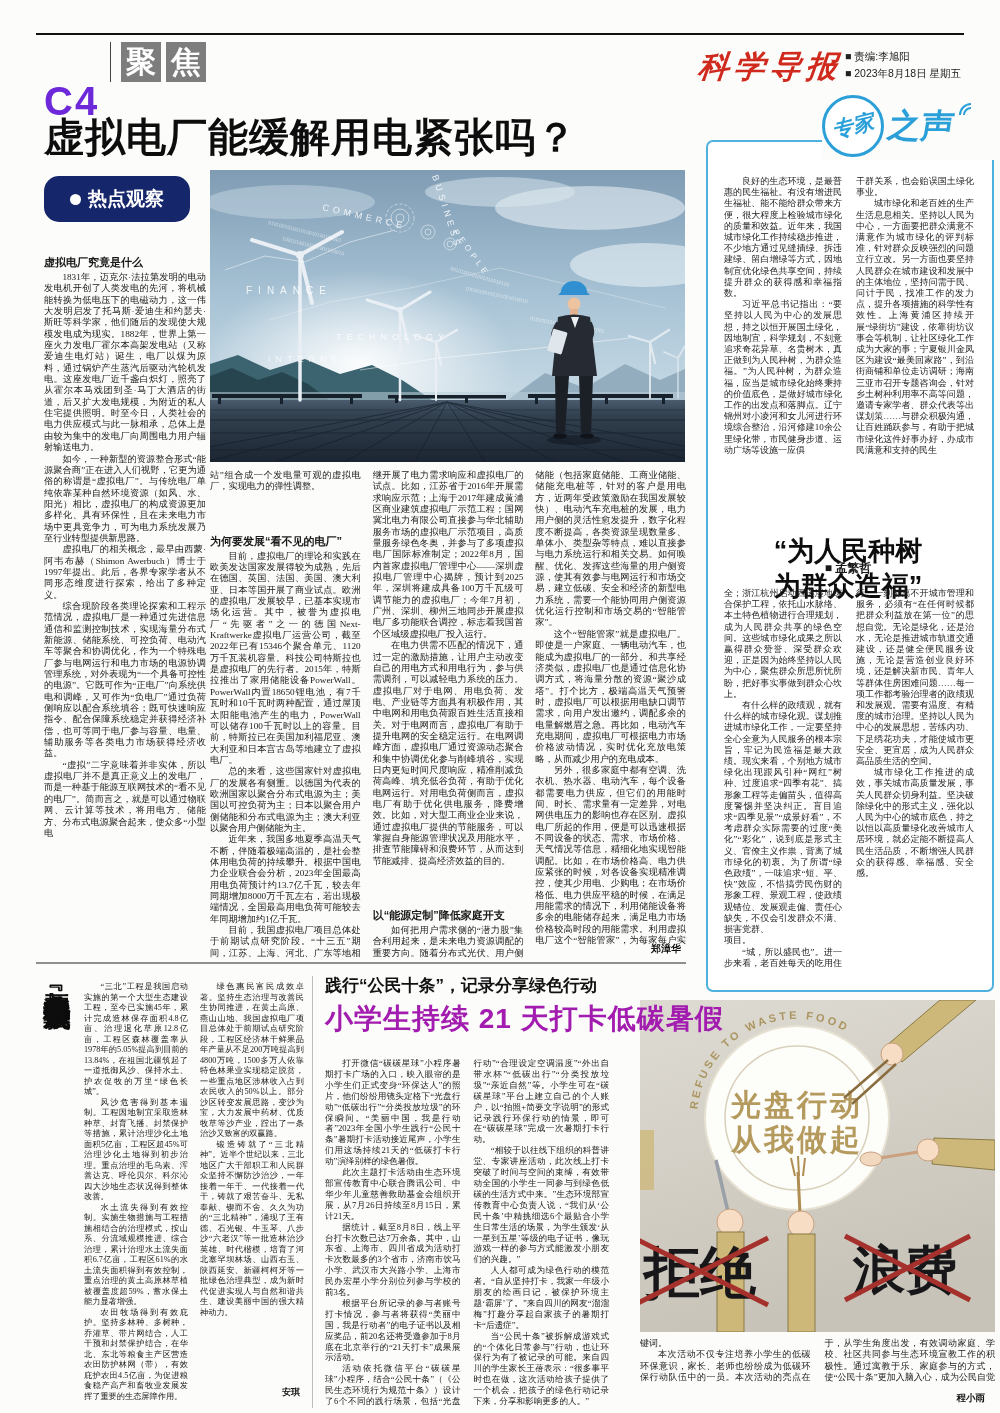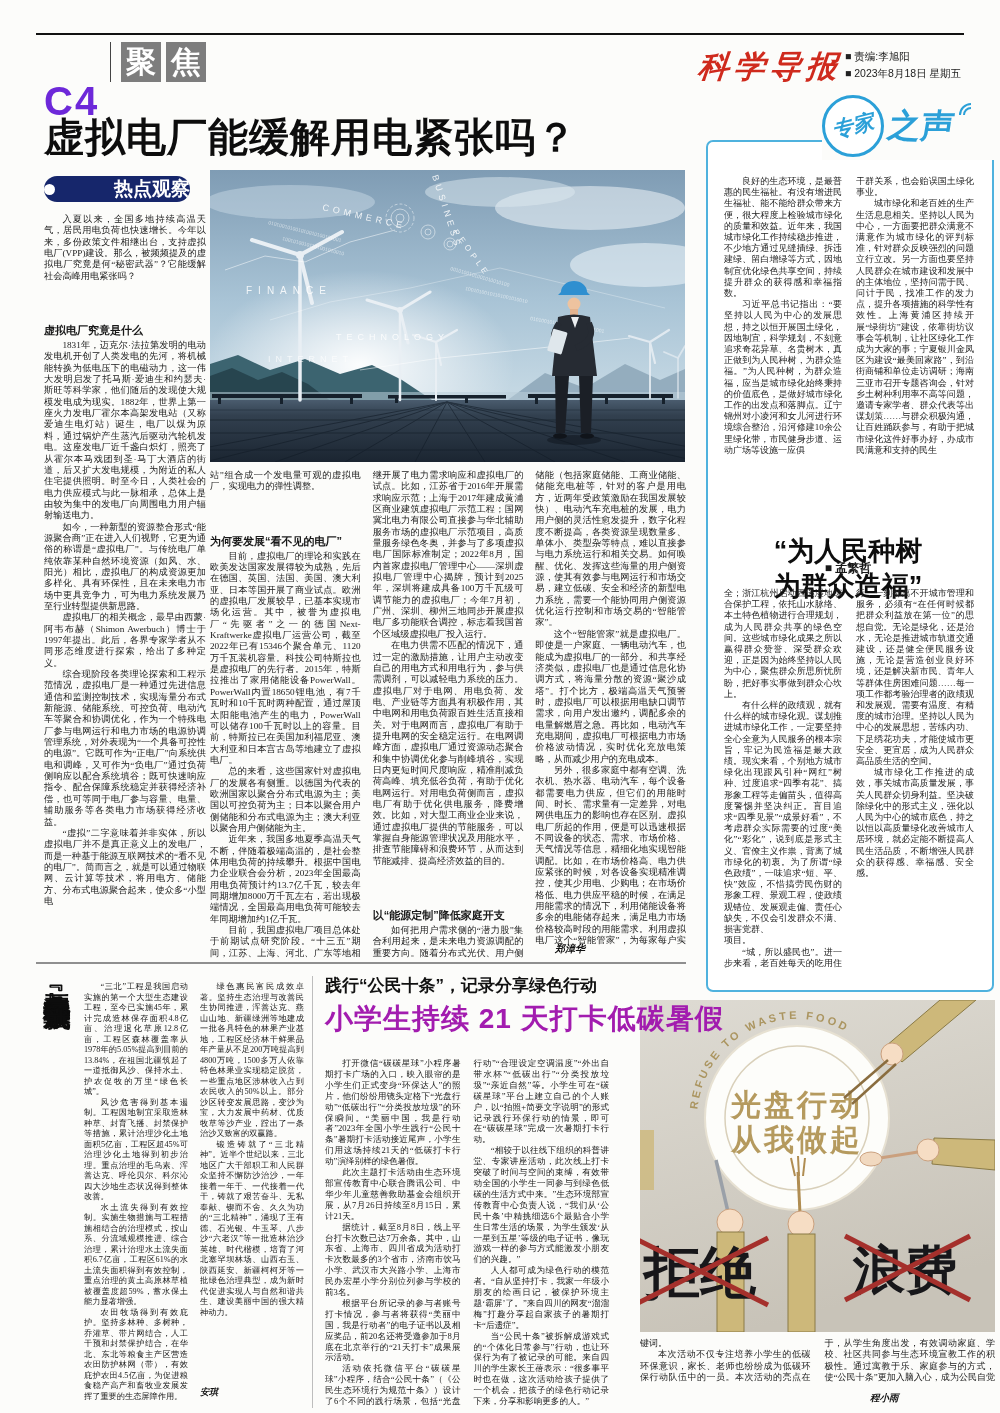--- a/index.html
+++ b/index.html
@@ -11,34 +11,34 @@
   .edition{left:44px;top:40px;font-family:"Liberation Sans",sans-serif;font-size:40px;font-weight:700;color:#6d28d9;letter-spacing:2px;margin-top:39px;}
   .secbox{left:110px;top:42px;display:flex;gap:5px;border-left:1px solid #444;padding-left:10px;}
   .secbox span{display:block;width:40px;height:40px;background:#7d7d7d;color:#fff;font-family:"Liberation Sans",sans-serif;
                font-weight:900;font-size:30px;line-height:40px;text-align:center;}
   .paper-logo{left:698px;top:46px;font-family:"Liberation Serif",serif;font-style:italic;font-weight:900;
               font-size:31px;color:#cf2a1d;letter-spacing:5px;transform:skewX(-6deg);}
   .credits{left:845px;top:48px;font-family:"Liberation Sans",sans-serif;font-size:10.5px;color:#222;line-height:17px;}
   
   .main-headline{left:44px;top:110px;font-family:"Liberation Sans",sans-serif;font-size:40px;font-weight:900;
                  color:#0d0d0d;letter-spacing:1px;}
-  .hot-tag{left:44px;top:176px;width:146px;height:26px;background:#16266b;border-radius:15px;display:flex;
-           align-items:center;justify-content:space-between;gap:7px;color:#fff;font-family:"Liberation Sans",sans-serif;
+  .hot-tag{left:44px;top:176px;width:146px;height:46px;background:#16266b;border-radius:15px;display:flex;
+           align-items:center;justify-content:center;gap:7px;color:#fff;font-family:"Liberation Sans",sans-serif;
            font-size:19px;font-weight:700;}
   .hot-tag .dot{width:11px;height:11px;border-radius:50%;background:#fff;}
   .photo{left:210px;top:170px;width:475px;height:292px;}
   .flow{overflow:hidden;column-fill:auto;text-align:justify;}
   .flow p{margin:0;text-indent:2em;}
   .flow p.cont{text-indent:0;}
   .flow p.sub{text-indent:0;font-family:"Liberation Sans",sans-serif;font-weight:700;margin:3px 0 2px;}
   .mainflow{font-size:9.2px;line-height:11.35px;}
   .mainflow p.sub{font-size:11px;line-height:16px;margin-top:40px;}
   .flow1{left:44px;top:214px;width:162px;height:750px;}
   .flow2{left:210px;top:470px;width:476px;height:492px;column-count:3;column-gap:12px;}
-  .byline{font-family:"Liberation Sans",sans-serif;font-weight:700;font-size:10px;text-align:left;color:#111;font-style:italic;}
+  .byline{font-family:"Liberation Sans",sans-serif;font-weight:700;font-size:10px;text-align:right;color:#111;}
   .byl-main{left:555px;top:942px;width:126px;}
   .rule-h{left:36px;top:962px;width:650px;height:2px;background:#8f8f8f;}
   
   .sidebox{left:706px;top:140px;width:284px;height:848px;border:2px solid #4fb2de;border-radius:7px;background:#fff;}
   .badge{left:822px;top:92px;width:172px;height:68px;background:#fcfcfa;display:flex;align-items:center;gap:4px;}
   .badge .circ{width:56px;height:56px;border:3px solid #2ba0d8;border-radius:50%;background:#fff;display:flex;
                align-items:center;justify-content:center;}
   .badge .circ b{font-family:"Liberation Serif",serif;font-style:italic;font-size:21px;color:#2ba0d8;transform:rotate(-14deg);}
   .badge .zs{font-family:"Liberation Sans",sans-serif;font-weight:900;font-size:33px;color:#2ba0d8;transform:skewX(-8deg);}
   .expflow{font-size:9px;line-height:11.2px;color:#222;column-count:2;column-gap:14px;font-family:"Liberation Serif",serif;}
@@ -216,21 +216,20 @@
       <path d="M379,153 Q387,170 366,178" stroke="#262b33" stroke-width="6" fill="none"></path>
       <rect x="340" y="160" width="15" height="23" rx="1.5" fill="#dfe7ec" transform="rotate(16 347 171)"></rect>
       <path d="M345,206 L359,206 L355,263 L346,263 Z" fill="#1b1f26"></path>
       <path d="M369,206 L383,206 L381,263 L371,263 Z" fill="#1b1f26"></path>
       <ellipse cx="350" cy="266" rx="7" ry="2.8" fill="#10141a"></ellipse>
       <ellipse cx="377" cy="266" rx="7" ry="2.8" fill="#10141a"></ellipse>
     </g>
   </svg>
 
   <div class="abs flow mainflow flow1">
-      <p>入夏以来，全国多地持续高温天气，居民用电负荷也快速增长。今年以来，多份政策文件相继出台，支持虚拟电厂(VPP)建设。那么，被频频提及的虚拟电厂究竟是何“秘密武器”？它能缓解社会高峰用电紧张吗？</p>
       <p class="sub">虚拟电厂究竟是什么</p>
       <p>1831年，迈克尔·法拉第发明的电动发电机开创了人类发电的先河，将机械能转换为低电压下的电磁动力，这一伟大发明启发了托马斯·爱迪生和约瑟夫·斯旺等科学家，他们随后的发现使大规模发电成为现实。1882年，世界上第一座火力发电厂霍尔本高架发电站（又称爱迪生电灯站）诞生，电厂以煤为原料，通过锅炉产生蒸汽后驱动汽轮机发电。这座发电厂近千盏白炽灯，照亮了从霍尔本马戏团到圣·马丁大酒店的街道，后又扩大发电规模，为附近的私人住宅提供照明。时至今日，人类社会的电力供应模式与此一脉相承，总体上是由较为集中的发电厂向周围电力用户辐射输送电力。</p>
       <p>如今，一种新型的资源整合形式“能源聚合商”正在进入人们视野，它更为通俗的称谓是“虚拟电厂”。与传统电厂单纯依靠某种自然环境资源（如风、水、阳光）相比，虚拟电厂的构成资源更加多样化、具有环保性，且在未来电力市场中更具竞争力，可为电力系统发展乃至行业转型提供新思路。</p>
       <p>虚拟电厂的相关概念，最早由西蒙·阿韦布赫（Shimon Awerbuch）博士于1997年提出。此后，各界专家学者从不同形态维度进行探索，给出了多种定义。</p>
       <p>综合现阶段各类理论探索和工程示范情况，虚拟电厂是一种通过先进信息通信和监测控制技术，实现海量分布式新能源、储能系统、可控负荷、电动汽车等聚合和协调优化，作为一个特殊电厂参与电网运行和电力市场的电源协调管理系统，对外表现为“一个具备可控性的电源”。它既可作为“正电厂”向系统供电和调峰，又可作为“负电厂”通过负荷侧响应以配合系统填谷；既可快速响应指令、配合保障系统稳定并获得经济补偿，也可等同于电厂参与容量、电量、辅助服务等各类电力市场获得经济收益。</p>
       <p>“虚拟”二字意味着并非实体，所以虚拟电厂并不是真正意义上的发电厂，而是一种基于能源互联网技术的“看不见的电厂”。简而言之，就是可以通过物联网、云计算等技术，将用电方、储能方、分布式电源聚合起来，使众多“小型电</p>
     </div>
   <div class="abs flow mainflow flow2">
       <p class="cont">站”组合成一个发电量可观的虚拟电厂，实现电力的弹性调整。</p>
       <p class="sub">为何要发展“看不见的电厂”</p>
@@ -277,21 +276,21 @@
       <p>“城，所以盛民也”。进一步来看，老百姓每天的吃用住行，一刻都离不开城市管理和服务，必须有“在任何时候都把群众利益放在第一位”的思想自觉。无论是绿化，还是治水，无论是推进城市轨道交通建设，还是健全便民服务设施，无论是营造创业良好环境，还是解决新市民、青年人等群体住房困难问题……每一项工作都考验治理者的政绩观和发展观。需要有温度、有精度的城市治理。坚持以人民为中心的发展思想，苦练内功、下足绣花功夫，才能使城市更安全、更宜居，成为人民群众高品质生活的空间。</p>
       <p>城市绿化工作推进的成效，事关城市高质量发展，事关人民群众切身利益。坚决破除绿化中的形式主义，强化以人民为中心的城市底色，持之以恒以高质量绿化改善城市人居环境，就必定能不断提高人民生活品质，不断增强人民群众的获得感、幸福感、安全感。</p>
     </div>
 
   <div class="abs v-head">『三北』工程建设四十五年取得五项重大成就</div>
   <div class="abs flow sanbeiflow">
       <p>“三北”工程是我国启动实施的第一个大型生态建设工程，至今已实施45年，累计完成造林保存面积4.8亿亩、治理退化草原12.8亿亩，工程区森林覆盖率从1978年的5.05%提高到目前的13.84%，在祖国北疆筑起了一道抵御风沙、保持水土、护农促牧的万里“绿色长城”。</p>
       <p>风沙危害得到基本遏制。工程因地制宜采取造林种草、封育飞播、封禁保护等措施，累计治理沙化土地面积5亿亩，工程区超45%可治理沙化土地得到初步治理。重点治理的毛乌素、浑善达克、呼伦贝尔、科尔沁四大沙地生态状况得到整体改善。</p>
       <p>水土流失得到有效控制。实施生物措施与工程措施相结合的治理模式，按山系、分流域规模推进、综合治理，累计治理水土流失面积6.7亿亩，工程区61%的水土流失面积得到有效控制，重点治理的黄土高原林草植被覆盖度超59%，蓄水保土能力显著增强。</p>
       <p>农田牧场得到有效庇护。坚持多林种、多树种，乔灌草、带片网结合，人工干预和封禁保护结合，在华北、东北等粮食主产区营造农田防护林网（带），有效庇护农田4.5亿亩，为促进粮食稳产高产和畜牧业发展发挥了重要的生态屏障作用。</p>
-      <p>绿色惠民富民成效卓著。坚持生态治理与改善民生协同推进，浑善达克、燕山山地、新疆绿洲等地建成一批各具特色的林果产业基地，工程区经济林干鲜果品年产量从不足200万吨提高到4800万吨，1500多万人依靠特色林果业实现稳定脱贫，一些重点地区涉林收入占到农民收入的50%以上。部分沙区转变发展思路，变沙为宝，大力发展中药材、优质牧草等沙产业，蹚出了一条治沙又致富的双赢路。</p>
+      <p>绿色惠民富民成效卓著。坚持生态治理与改善民生协同推进，在黄土高原、燕山山地、我国虚拟电厂项目总体处于前期试点研究阶段，工程区经济林干鲜果品年产量从不足200万吨提高到4800万吨，1500多万人依靠特色林果业实现稳定脱贫，一些重点地区涉林收入占到农民收入的50%以上。部分沙区转变发展思路，变沙为宝，大力发展中药材、优质牧草等沙产业，蹚出了一条治沙又致富的双赢路。</p>
       <p>锻造铸就了“三北精神”。近半个世纪以来，三北地区广大干部职工和人民群众坚持不懈防沙治沙，一年接着一年干、一代接着一代干，铸就了艰苦奋斗、无私奉献、锲而不舍、久久为功的“三北精神”，涌现了王有德、石光银、牛玉琴、八步沙“六老汉”等一批造林治沙英雄、时代楷模，培育了河北塞罕坝林场、山西右玉、陕西延安、新疆柯柯牙等一批绿色治理典型，成为新时代促进实现人与自然和谐共生、建设美丽中国的强大精神动力。</p>
     </div>
   <div class="abs byline byl-sanbei">安琪</div>
   <div class="abs rule-v"></div>
 
   <div class="abs kicker">践行“公民十条”，记录分享绿色行动</div>
   <div class="abs lc-headline">小学生持续 21 天打卡低碳暑假</div>
   <div class="abs flow lcflow1">
       <p>打开微信“碳碳星球”小程序暑期打卡广场的入口，映入眼帘的是小学生们正式变身“环保达人”的照片，他们纷纷用镜头定格下“光盘行动”“低碳出行”“分类投放垃圾”的环保瞬间。“美丽中国，我是行动者”2023年全国小学生践行“公民十条”暑期打卡活动接近尾声，小学生们用这场持续21天的“低碳打卡行动”演绎别样的绿色暑假。</p>
       <p>此次主题打卡活动由生态环境部宣传教育中心联合腾讯公司、中华少年儿童慈善救助基金会组织开展，从7月26日持续至8月15日，累计21天。</p>

